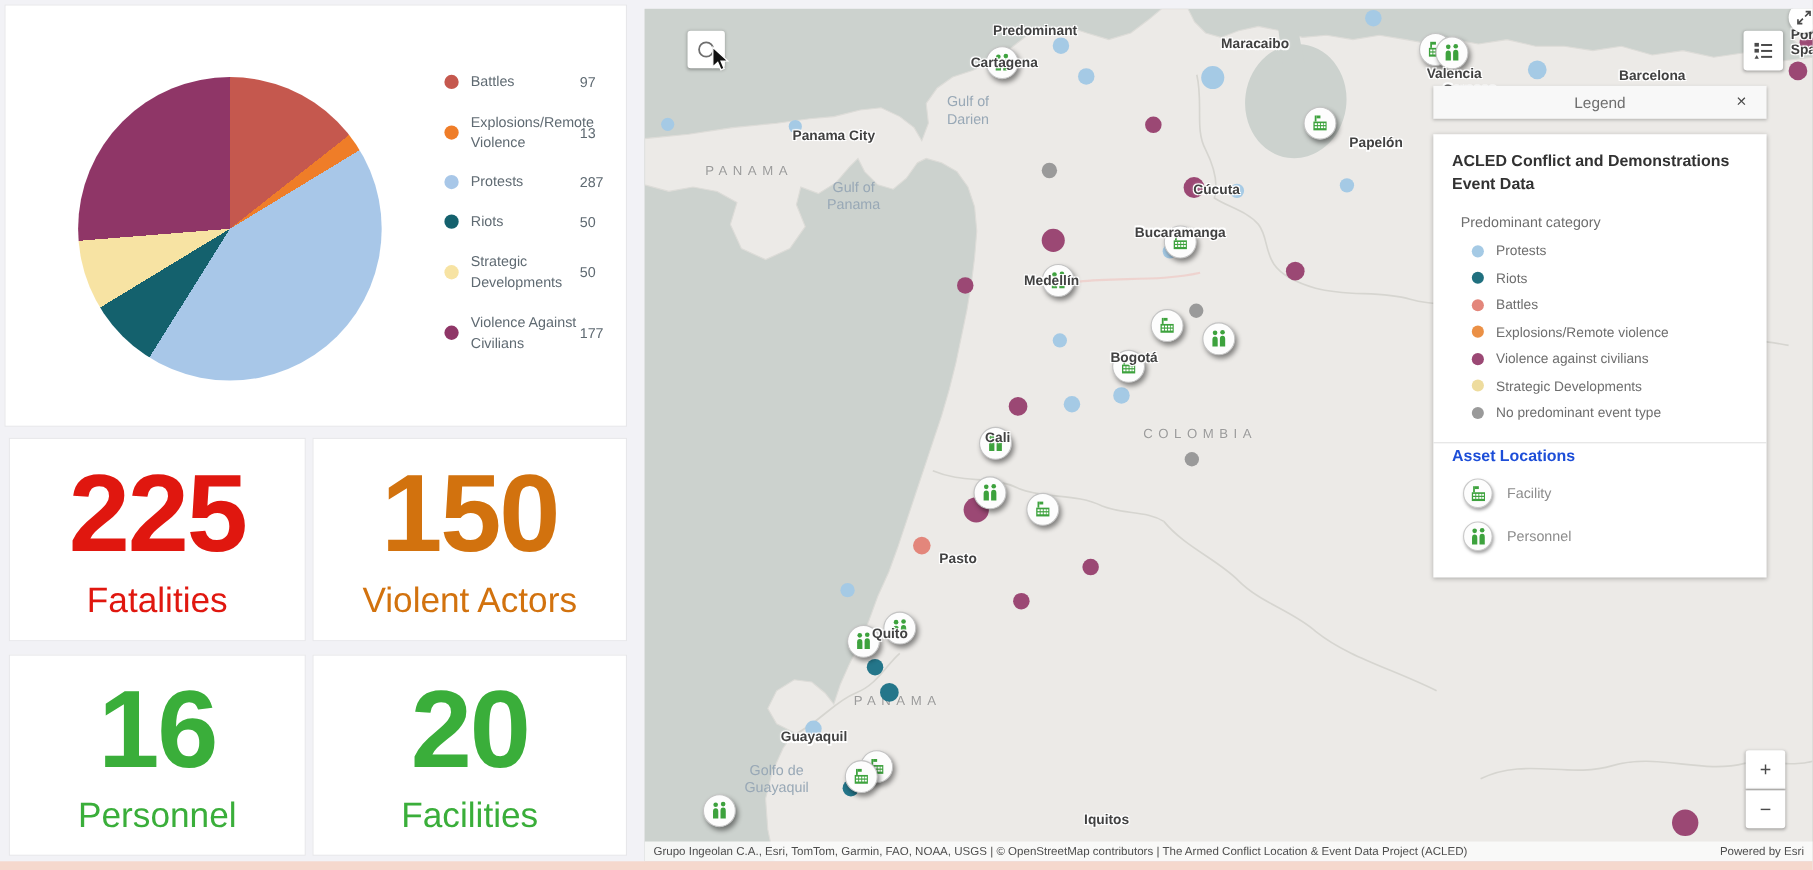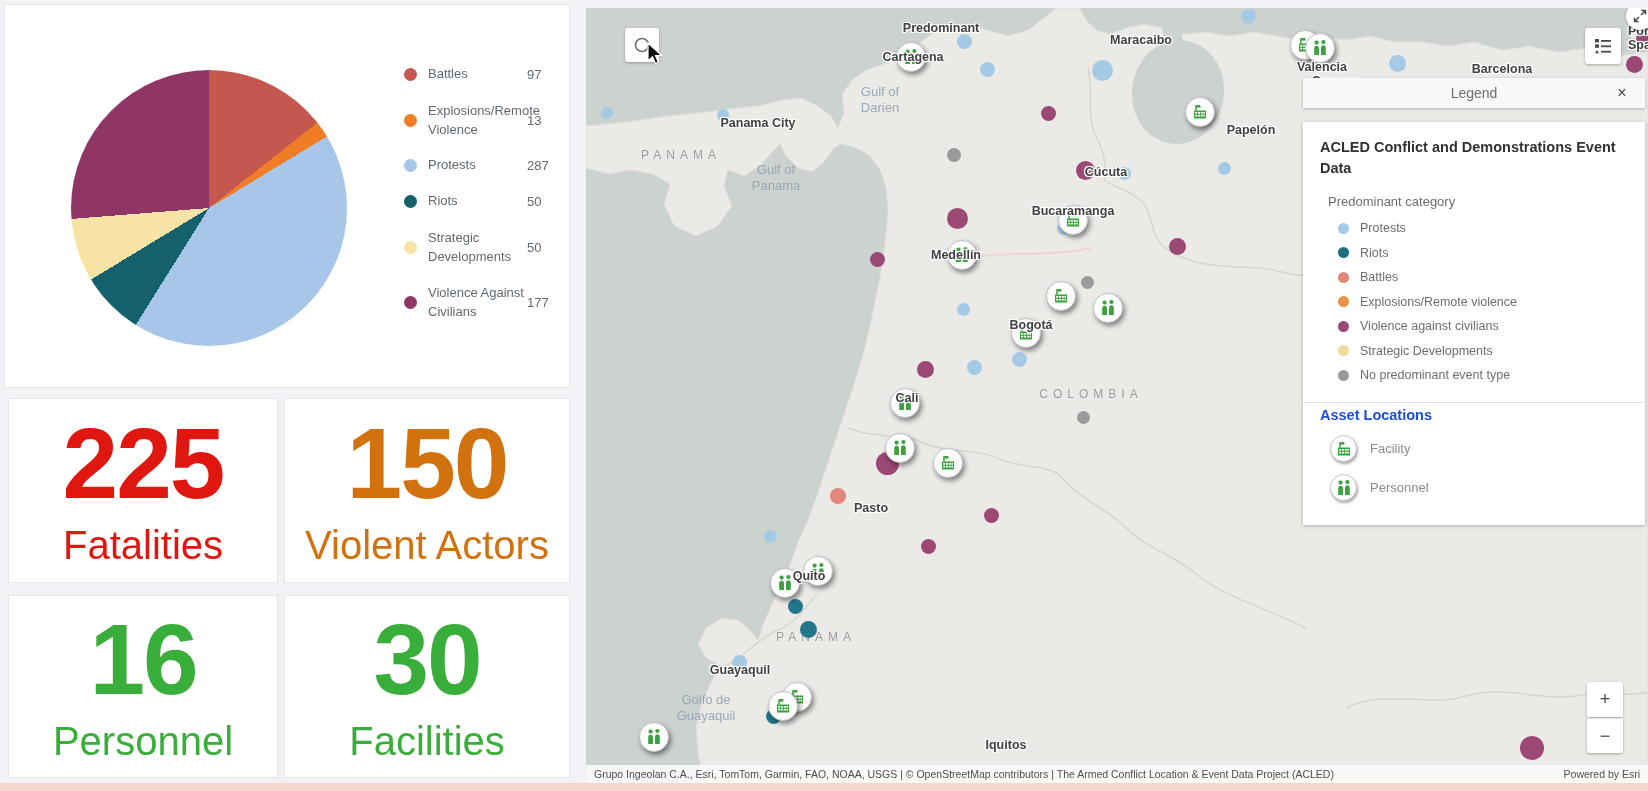--- a/index.html
+++ b/index.html
@@ -17,21 +17,21 @@
 
   .pie { position:absolute; left:66px; top:65px; width:276px; height:276px; border-radius:50%; }
   .pie-legend { position:absolute; left:395px; top:0; width:168px; height:384px; }
   .pie-legend-row { position:absolute; left:0; width:168px; display:flex; align-items:center; }
   .pl-swatch { flex:0 0 13px; width:13px; height:13px; border-radius:50%; margin-left:4px; }
   .pl-label { margin-left:11px; width:96px; font-size:13px; line-height:1.45; color:#5f6a72; }
   .pl-value { position:absolute; left:127px; font-size:13px; color:#5f6a72; }
 
   .stat-inner { position:absolute; inset:0; display:flex; flex-direction:column; align-items:center; justify-content:center; }
   .stat-value { font-size:100px; font-weight:700; line-height:1; letter-spacing:-2px; }
-  .stat-label { font-size:40px; margin-top:10px; white-space:nowrap; }
+  .stat-label { font-size:32px; margin-top:10px; white-space:nowrap; }
 
   
   .map-panel { position:absolute; left:586px; top:8px; width:1062px; height:775px; overflow:hidden; background:#ccd2ce; }
   .basemap { position:absolute; left:0; top:0; width:100%; height:100%; }
 
   .dot { position:absolute; border-radius:50%; z-index:3; }
   .asset-marker { position:absolute; width:30px; height:30px; border-radius:50%; background:#fdfdfd;
     border:1px solid #c4c4c4; box-shadow:2px 3px 5px rgba(0,0,0,.45); z-index:4;
     display:flex; align-items:center; justify-content:center; }
 
@@ -47,21 +47,21 @@
     box-shadow:0 1px 3px rgba(0,0,0,.3); display:flex; align-items:center; justify-content:center; cursor:pointer; z-index:11; }
   .select-btn { left:39px; top:20px; width:34px; height:34px; }
   .legend-btn { left:999px; top:20px; width:36px; height:36px; }
   .expand-btn { left:1040px; top:-6px; width:28px; height:28px; border-radius:50%; }
   .zoomin-btn  { left:1001px; top:674px; width:36px; height:35px; border-radius:3px 3px 0 0; font-size:18px; color:#4a4a4a; }
   .zoomout-btn { left:1001px; top:710px; width:36px; height:35px; border-radius:0 0 3px 3px; font-size:18px; color:#4a4a4a; border-top:1px solid #e3e3e3; }
 
   .cursor-arrow { position:absolute; left:60px; top:34px; z-index:20; }
 
   
-  .legend-panel { position:absolute; left:717px; top:70px; width:342px; z-index:10; font-size:13px; }
+  .legend-panel { position:absolute; left:717px; top:70px; width:303px; z-index:10; font-size:13px; }
   .legend-header { height:30px; background:#f8f8f8; box-shadow:0 1px 3px rgba(0,0,0,.25);
     display:flex; align-items:center; justify-content:center; position:relative; color:#6e6e6e; font-size:14px; }
   .legend-close { position:absolute; right:8px; top:0; width:30px; height:30px; background:none; border:none;
     font-size:16px; color:#4a4a4a; cursor:pointer; }
   .legend-body { margin-top:14px; background:#ffffff; box-shadow:0 1px 4px rgba(0,0,0,.25);
     height:403px; padding:15px 17px; }
   .legend-layer-title { font-size:14.5px; font-weight:700; color:#323232; line-height:1.45; }
   .legend-group-title { margin-top:15px; margin-left:8px; color:#6e6e6e; font-size:13px; }
   .legend-cats { margin-top:12px; margin-left:18px; }
   .legend-cat-row { display:flex; align-items:center; margin-bottom:10.5px; }
@@ -144,21 +144,21 @@
       </div>
     </section>
   <section class="card card-s3">
       <div class="stat-inner" id="stat2">
         <div class="stat-value" style="color:#3aae3a">16</div>
     <div class="stat-label" style="color:#3aae3a">Personnel</div>
       </div>
     </section>
   <section class="card card-s4">
       <div class="stat-inner" id="stat3">
-        <div class="stat-value" style="color:#3aae3a">30</div>
+        <div class="stat-value" style="color:#3aae3a">20</div>
     <div class="stat-label" style="color:#3aae3a">Facilities</div>
       </div>
     </section>
 </div>
 
 <div class="map-panel">
 
   <svg class="basemap" viewBox="0 0 1062 775" preserveAspectRatio="none">
     <rect x="0" y="0" width="1062" height="775" fill="#ccd2ce"></rect>
     <path fill="#eceae7" stroke="#dddcd8" stroke-width="1" d="

